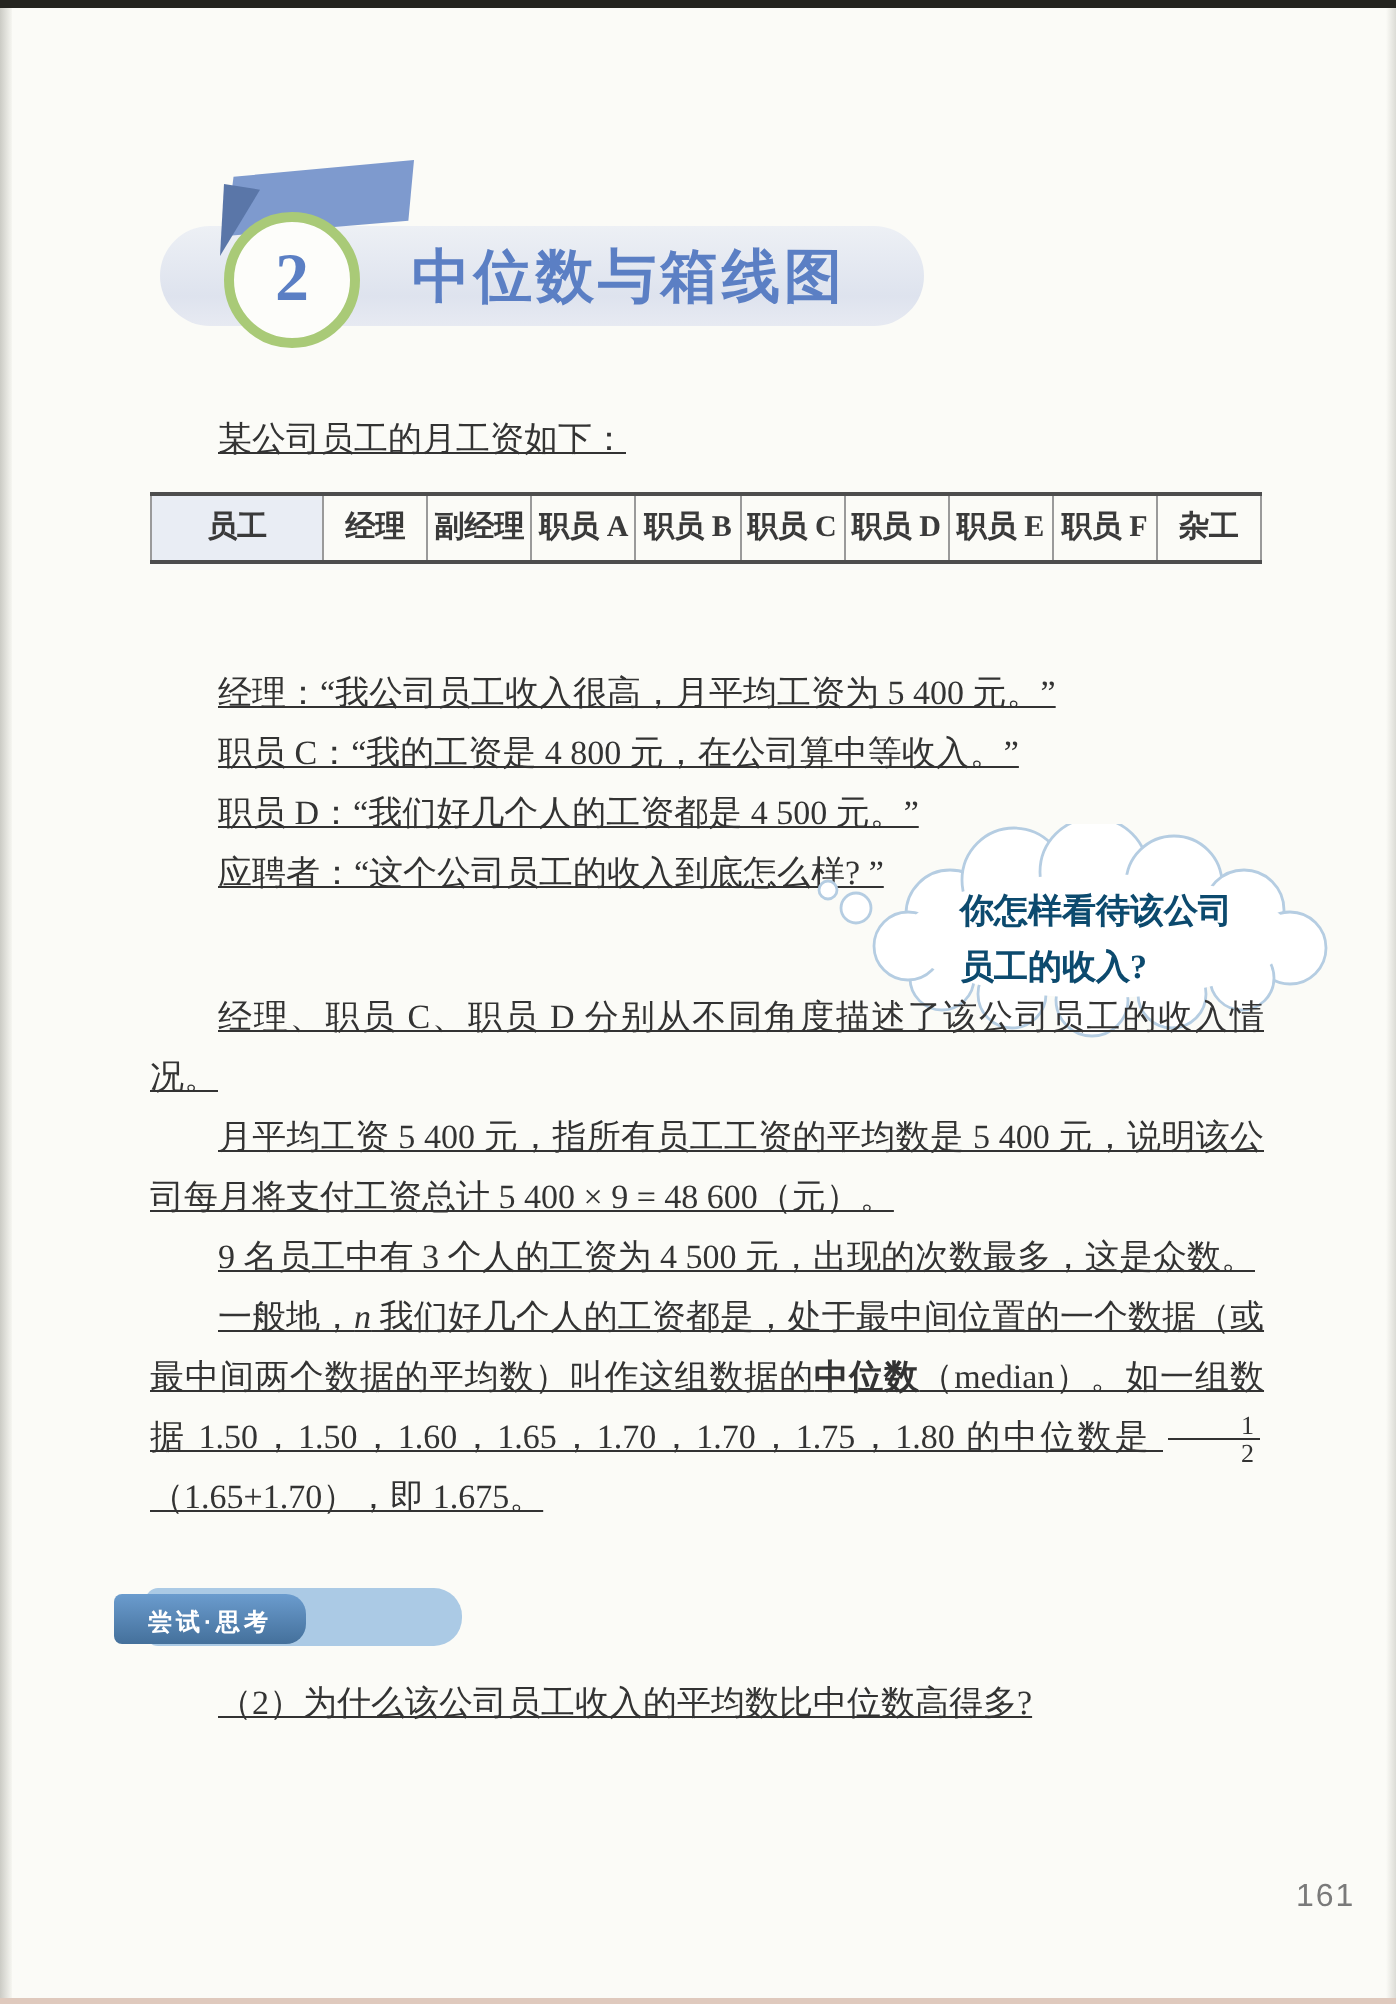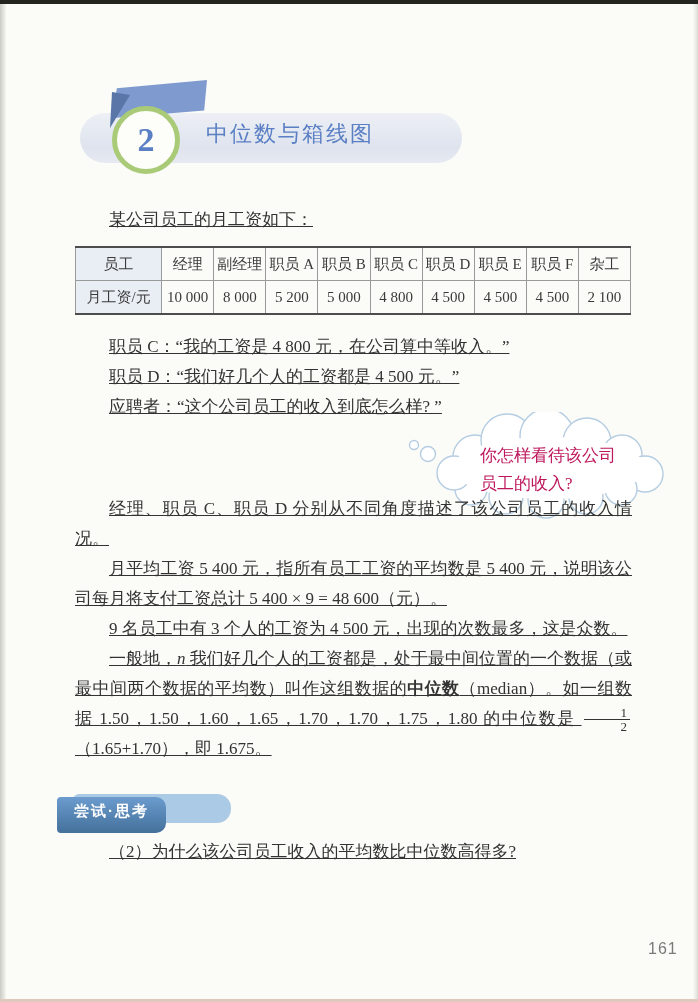--- a/index.html
+++ b/index.html
@@ -22,61 +22,61 @@
     border-radius:25px;background:linear-gradient(180deg,#edf0f5,#dee3ee 70%,#e7eaf2);}
   .flag{position:absolute;left:113px;top:80px;width:94px;height:38px;background:#7e9ace;
     clip-path:polygon(4% 22%,100% 0,97% 80%,0 100%);}
   .flag-fold{position:absolute;left:110px;top:92px;width:20px;height:36px;background:#5a76a8;
     clip-path:polygon(10% 0,100% 8%,0 100%);}
   .lesson-circle{position:absolute;left:112px;top:106px;width:58px;height:58px;
     background:#fdfdfa;border:5px solid #a9ca77;border-radius:50%;
     display:flex;align-items:center;justify-content:center;}
   .lesson-number{font-size:34px;font-weight:bold;color:#5b7fc4;
     font-family:"Liberation Serif",serif;}
-  .lesson-title{position:absolute;left:206px;top:119px;font-size:22px;font-weight:normal;
+  .lesson-title{position:absolute;left:206px;top:119px;font-size:29px;font-weight:bold;
     color:#5b7fc4;letter-spacing:2px;font-family:"Liberation Sans","DejaVu Sans",sans-serif;}
 
   
   .col{position:absolute;left:75px;width:557px;font-size:17px;line-height:30px;}
   .col p{margin:0;text-decoration:underline;}
   .indent{text-indent:2em;}
   #block-intro{top:205px;}
 
   
   .salary-table{border-collapse:collapse;margin-top:11px;width:556px;
     border-top:2px solid #4d4d4d;border-bottom:2px solid #4d4d4d;
     font-size:15px;table-layout:fixed;}
   .salary-table td{border:1px solid #9a9a9a;text-align:center;height:32px;
-    padding:0 1px;white-space:nowrap;overflow:hidden;color:#3a3a3a;}
+    padding:0 1px;white-space:nowrap;overflow:hidden;color:#3a3a3a;font-weight:bold;}
   .salary-table td.rowhead{background:#e9edf4;}
   .salary-table col.c0{width:86px;}
   .salary-table col.cn{width:52px;}
 
   
   #block-dialogue{top:332px;}
 
   
   .cloud-wrap{position:absolute;left:405px;top:412px;width:268px;height:108px;}
   .cloud-text{position:absolute;left:480px;top:442px;width:170px;
-    font-size:17px;line-height:28px;color:#be185d;}
+    font-size:17px;line-height:28px;color:#0c4a6e;font-weight:bold;}
 
   
   #block-paragraphs{top:494px;text-align:justify;}
   .frac{display:inline-block;vertical-align:-0.55em;text-align:center;
     line-height:1.05;font-size:13px;margin:0 2px;}
   .frac .num{display:block;padding:0 3px;}
   .frac .den{display:block;border-top:1px solid #333;padding:0 3px;}
 
   
   .tt-badge{position:absolute;left:57px;top:797px;height:28px;}
   .tt-back{position:absolute;left:16px;top:-3px;width:158px;height:29px;
     background:#abcae5;border-radius:6px 14px 14px 6px;}
-  .tt-front{position:relative;display:inline-block;padding:0 17px;height:36px;line-height:28px;
+  .tt-front{position:relative;display:inline-block;padding:0 17px;height:25px;line-height:28px;
     background:linear-gradient(180deg,#6b9cce,#44709b);color:#fff;font-weight:bold;
-    font-size:15px;letter-spacing:2px;border-radius:4px 10px 10px 4px;
+    font-size:12px;letter-spacing:2px;border-radius:4px 10px 10px 4px;
     font-family:"Liberation Sans","DejaVu Sans",sans-serif;}
   #block-questions{top:836px;line-height:31px;}
 
   
   .page-number{position:absolute;left:612px;top:940px;font-size:16px;color:#7a7a7a;
     letter-spacing:1px;font-family:"Liberation Sans","DejaVu Sans",sans-serif;margin-left:36px;}
 </style>
 </head>
 <body>
 
@@ -115,37 +115,26 @@
       <td>经理</td>
       <td>副经理</td>
       <td>职员 A</td>
       <td>职员 B</td>
       <td>职员 C</td>
       <td>职员 D</td>
       <td>职员 E</td>
       <td>职员 F</td>
       <td>杂工</td>
     </tr>
-    <tr>
-      <td class="rowhead">月工资/元</td>
-      <td>10 000</td>
-      <td>8 000</td>
-      <td>5 200</td>
-      <td>5 000</td>
-      <td>4 800</td>
-      <td>4 500</td>
-      <td>4 500</td>
-      <td>4 500</td>
-      <td>2 100</td>
-    </tr>
   </tbody>
     </table>
 </div>
 
 <div class="col" id="block-dialogue">
+  <p class="indent">经理：“我公司员工收入很高，月平均工资为 5 400 元。”</p>
   <p class="indent">职员 C：“我的工资是 4 800 元，在公司算中等收入。”</p>
   <p class="indent">职员 D：“我们好几个人的工资都是 4 500 元。”</p>
   <p class="indent">应聘者：“这个公司员工的收入到底怎么样? ”</p>
 </div>
 
 <div class="cloud-wrap">
   <svg width="268" height="108" viewBox="0 0 268 108">
     <g fill="#ffffff" stroke="#b5cde2" stroke-width="1.4">
       <circle cx="9" cy="33" r="4.5"></circle>
       <circle cx="23" cy="42" r="7.5"></circle>

